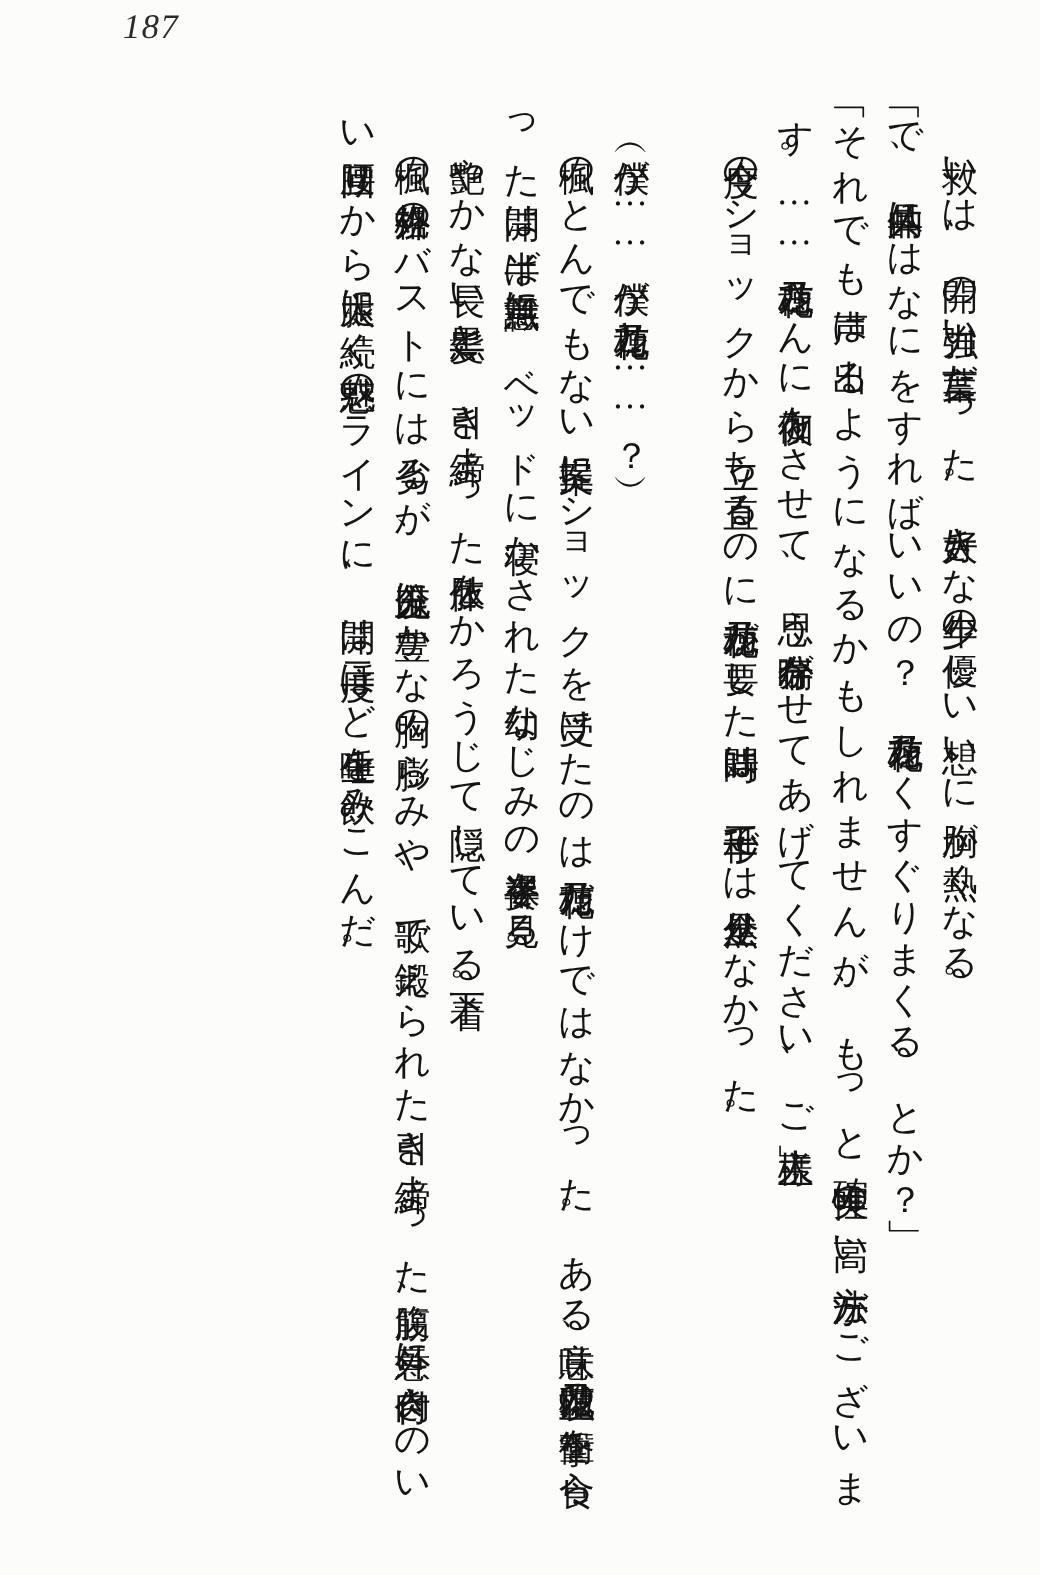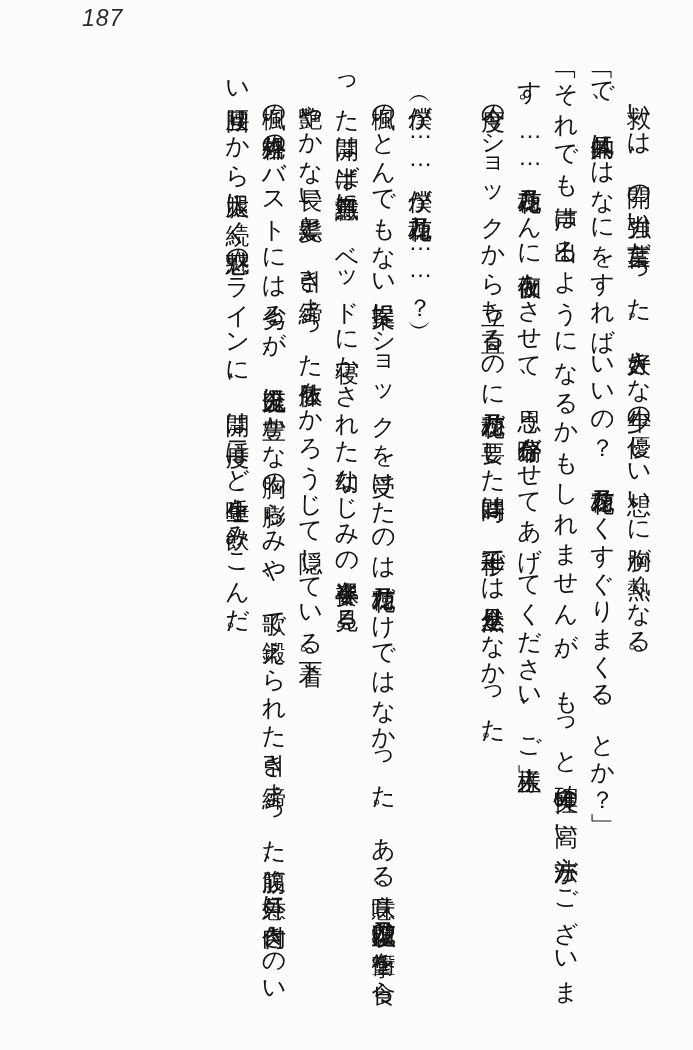--- a/index.html
+++ b/index.html
@@ -6,21 +6,21 @@
       margin: 0;
       padding: 0;
       background: #ffffff;
     }
     .page {
       position: relative;
       width: 693px;
       height: 1050px;
       background: #fcfcfb;
       overflow: hidden;
-      font-family: Liberation Sans, sans-serif;
+      font-family: Liberation Serif, serif;
       color: #141414;
     }
     .page-number {
       position: absolute;
       top: 5px;
       left: 82px;
       font-size: 23px;
       font-style: italic;
       letter-spacing: 1px;
       color: #2a2a2a;

